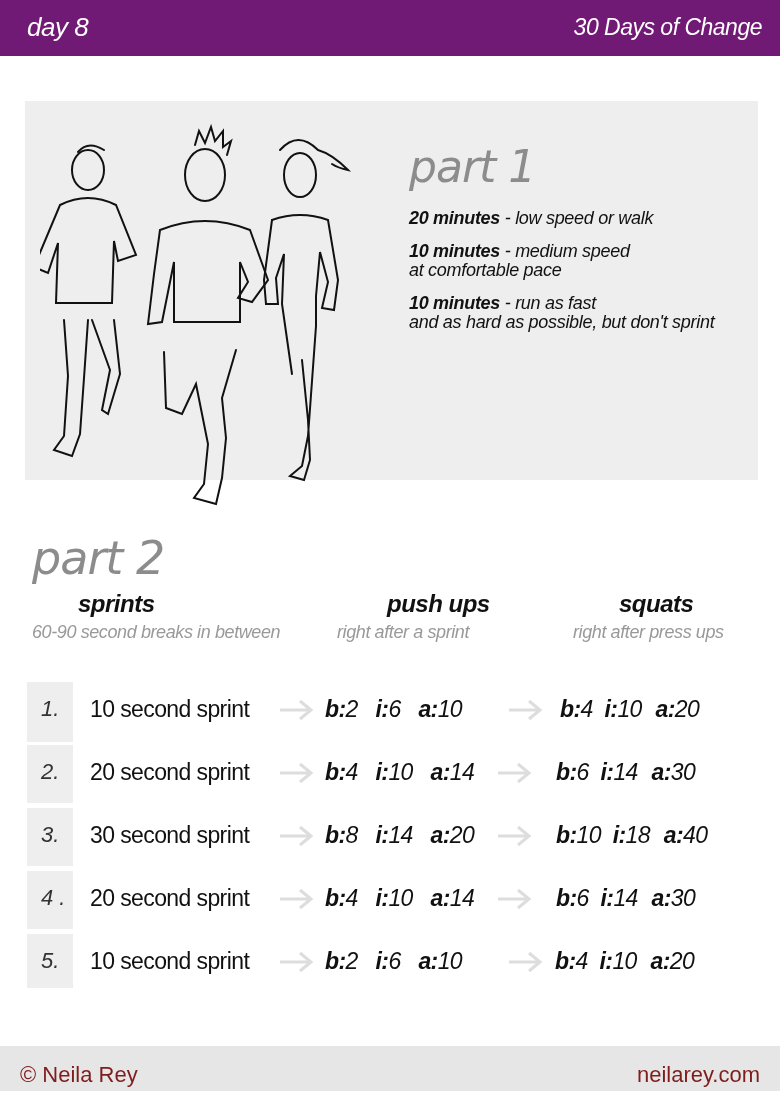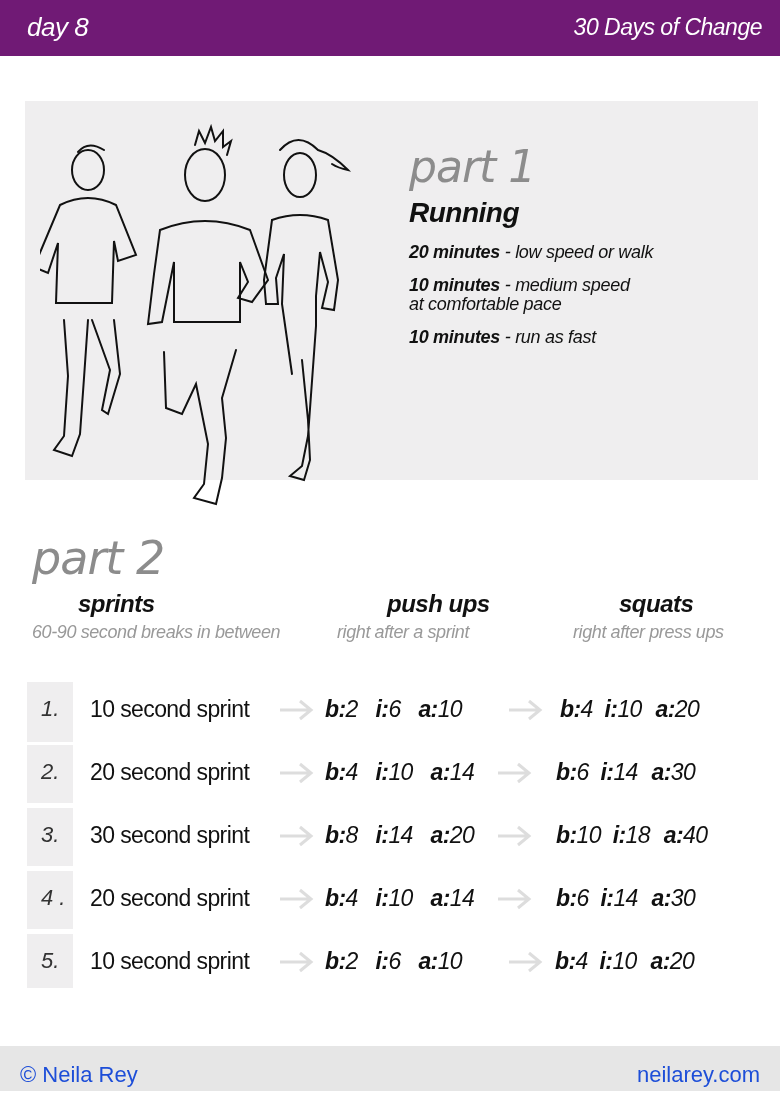--- a/index.html
+++ b/index.html
@@ -20,21 +20,21 @@
     .col { position: absolute; top: 590px; }
     .col .h { font-size: 24px; font-style: italic; font-weight: bold; letter-spacing: -0.5px; margin-left: 46px; }
     .col .s { font-size: 18px; font-style: italic; color: #999; margin-top: 4px; letter-spacing: -0.4px; }
     .row { position: absolute; left: 0; width: 780px; height: 52px; }
     .num { position: absolute; left: 27px; top: -14px; width: 46px; height: 58px; background: #efeeef; font-size: 22px; font-style: italic; color: #333; padding: 14px 0 0 14px; font-weight: 300; }
     .sprint { position: absolute; left: 90px; top: 0; font-size: 23px; letter-spacing: -0.6px; }
     .arrow { position: absolute; top: 2px; width: 36px; height: 24px; color: #ddd; }
     .set { position: absolute; top: 0; font-size: 23px; font-style: italic; letter-spacing: -0.6px; white-space: nowrap; }
     .set b { font-weight: bold; }
     .set span.v { margin-right: 12px; font-weight: 300; }
-    .footer { position: absolute; left: 0; top: 1046px; width: 780px; height: 45px; background: #e6e6e6; font-size: 22px; color: #1d4ed8; }
+    .footer { position: absolute; left: 0; top: 1046px; width: 780px; height: 45px; background: #e6e6e6; font-size: 22px; color: #7f1d1d; }
     .footer .copy { position: absolute; left: 20px; top: 16px; }
     .footer .site { position: absolute; right: 20px; top: 16px; }
   </style>
 </head>
 <body>
 
 <div class="header">
   <div class="day">day 8</div>
   <div class="title">30 Days of Change</div>
 </div>
@@ -61,30 +61,30 @@
   <g>
     <path d="M240 30 q18 -20 38 0 q14 4 30 20 q-10 -2 -16 -6"></path>
     <ellipse cx="260" cy="55" rx="16" ry="22"></ellipse>
     <path d="M232 100 q28 -10 56 0 l10 60 l-4 30 l-12 -2 l6 -26 l-8 -30 l-4 44 l0 30 l-8 110 l-6 30 l-12 10 l14 4 l6 -20 l-2 -40 l-6 -60"></path>
     <path d="M232 100 l-8 60 l2 24 l12 0 l-2 -26 l8 -24 l-2 50 l10 70"></path>
   </g>
 </svg>
 
 <div class="p1">
   <div class="part-title">part 1</div>
-  <div class="sub">Running</div>
   <div class="item">
     <b>20 minutes</b><span> - low speed or walk</span>
   </div>
   <div class="item">
     <b>10 minutes</b><span> - medium speed</span><br>
     <span>at comfortable pace</span>
   </div>
   <div class="item">
     <b>10 minutes</b><span> - run as fast</span><br>
+    <span>and as hard as possible, but don't sprint</span>
   </div>
 </div>
 
 <div class="p2">
   <div class="part-title">part 2</div>
 </div>
 
 <div class="col" style="left:32px">
   <div class="h">sprints</div>
   <div class="s">60-90 second breaks in between</div>

